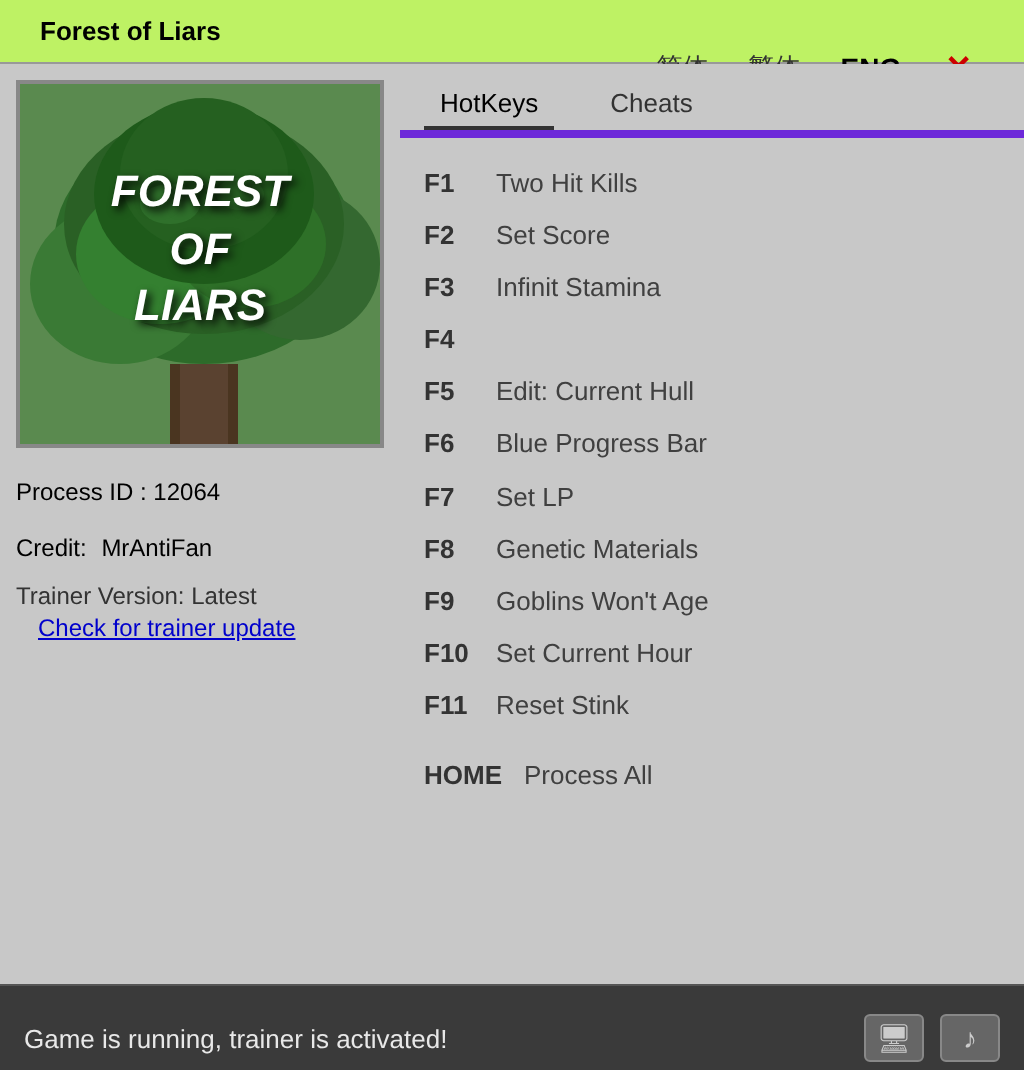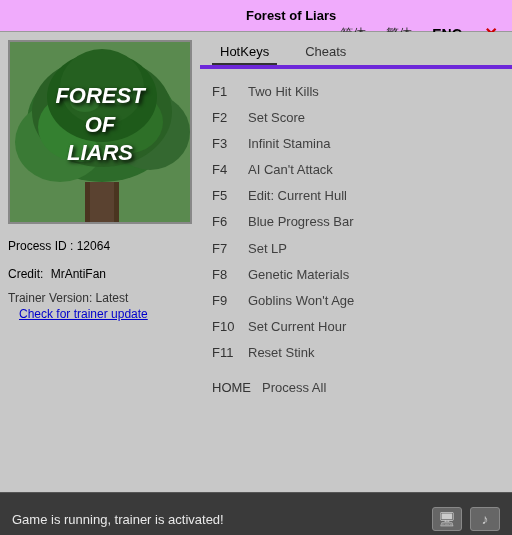--- a/index.html
+++ b/index.html
@@ -9,25 +9,25 @@
       background: #c8c8c8;
       font-family: Arial, sans-serif;
       font-size: 13px;
       overflow: hidden;
     }
 
     
     .title-bar {
       display: flex;
       align-items: center;
-      background: #f0abfc;
+      background: #bef264;
       border-bottom: 1px solid #999;
       height: 32px;
-      padding: 0 8px;
-      justify-content: flex-end;
+      padding: 0 20px;
+      justify-content: space-between;
     }
     .title-bar-left {
       display: flex;
       align-items: center;
       gap: 6px;
     }
     .title-bar-title {
       font-size: 13px;
       font-weight: bold;
       color: #000;
@@ -151,21 +151,21 @@
     .hotkey-row {
       display: flex;
       align-items: center;
       padding: 2px 0;
       font-size: 13px;
       color: #222;
       line-height: 1.7;
     }
     .hotkey-key {
       width: 36px;
-      font-weight: normal;
+      font-weight: bold;
       color: #333;
       flex-shrink: 0;
     }
     .hotkey-desc {
       color: #404040;
     }
 
     .hotkey-home {
       margin-top: 8px;
       display: flex;
@@ -294,21 +294,20 @@
       <div class="hotkey-row">
         <span class="hotkey-key">F2</span>
         <span class="hotkey-desc">Set Score</span>
       </div>
       <div class="hotkey-row">
         <span class="hotkey-key">F3</span>
         <span class="hotkey-desc">Infinit Stamina</span>
       </div>
       <div class="hotkey-row">
         <span class="hotkey-key">F4</span>
-        <span class="hotkey-desc">AI Can't Attack</span>
       </div>
       <div class="hotkey-row">
         <span class="hotkey-key">F5</span>
         <span class="hotkey-desc">Edit: Current Hull</span>
       </div>
       <div class="hotkey-row">
         <span class="hotkey-key">F6</span>
         <span class="hotkey-desc">Blue Progress Bar</span>
       </div>
       <div class="hotkey-row">

